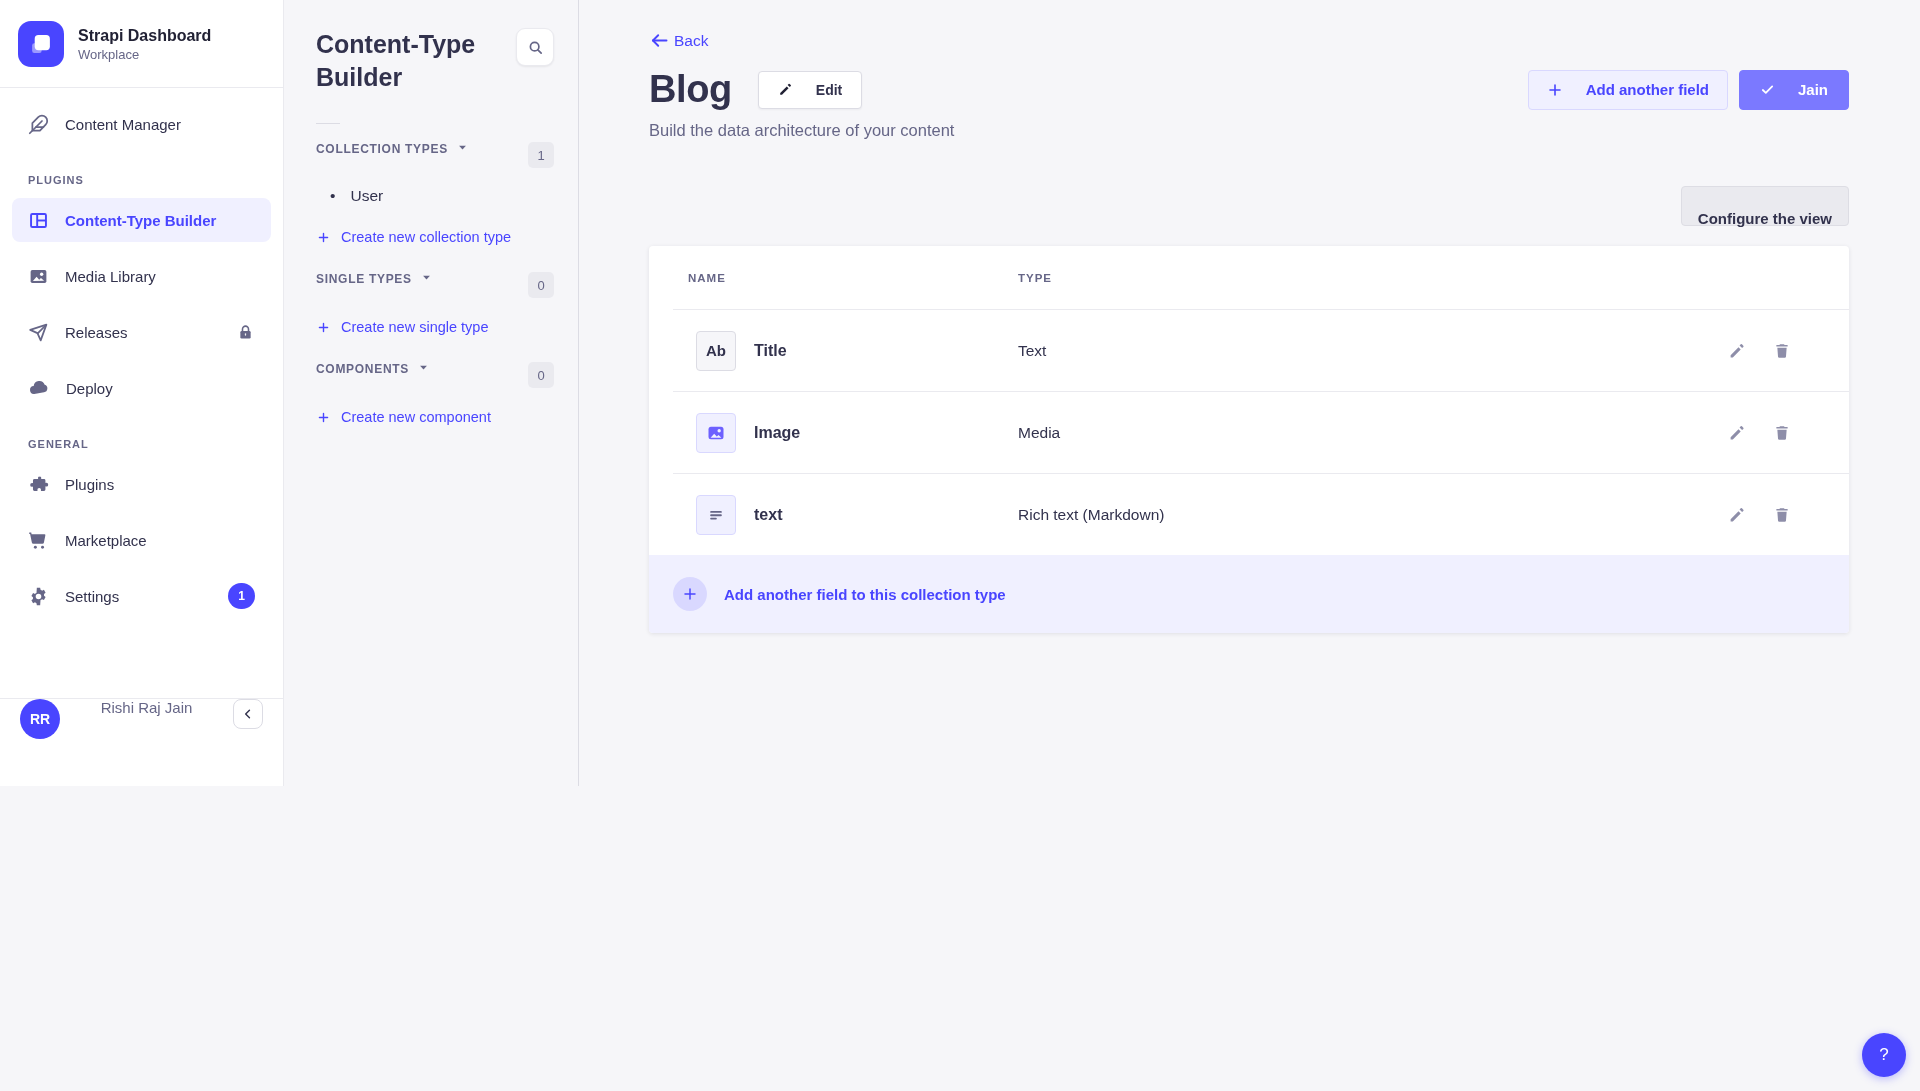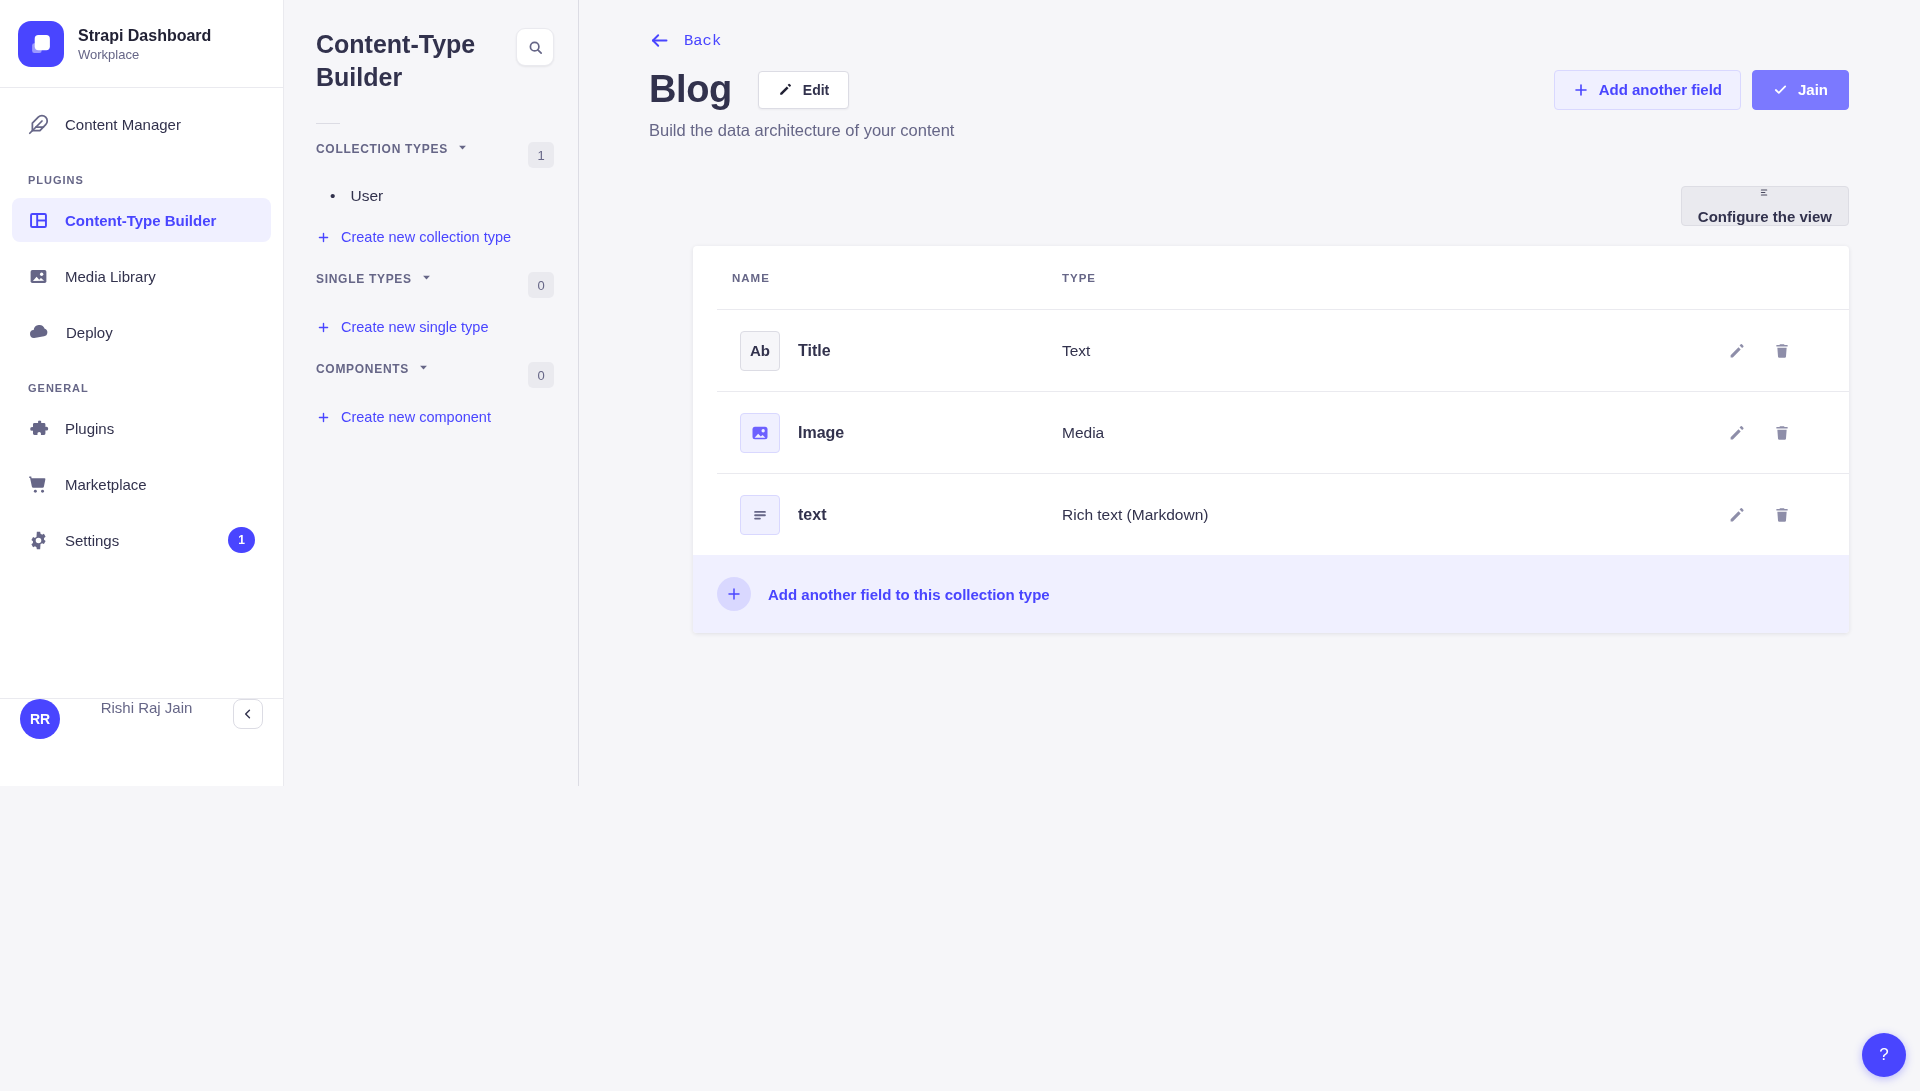--- a/index.html
+++ b/index.html
@@ -37,35 +37,35 @@
   .subnav-section-label { font-size:12px; font-weight:700; color:#666687; letter-spacing:.7px; }
   .chev { margin-left:9px; color:#666687; display:flex; }
   .count-badge { margin-left:auto; min-width:26px; height:26px; background:#EAEAEF; border-radius:5px; color:#666687; font-size:13px; display:flex; align-items:center; justify-content:center; }
   .subnav-item { display:flex; align-items:center; padding:11px 24px 11px 46px; font-size:15.5px; color:#32324D; cursor:pointer; }
   .subnav-item::before { content:"•"; margin-right:15px; color:#32324D; }
   .subnav-action { display:flex; align-items:center; gap:11px; padding:13px 24px 13px 33px; color:#4945FF; font-size:14.5px; cursor:pointer; }
   .subnav-action svg { flex-shrink:0; }
 
   
   .main { flex:1; padding:30px 71px 0 70px; position:relative; }
-  .back { display:inline-flex; align-items:center; gap:14px; color:#4945FF; font-size:15.5px; font-weight:500; cursor:pointer;font-family:Liberation Mono, monospace; }
+  .back { display:inline-flex; align-items:center; gap:4px; color:#4945FF; font-size:15.5px; font-weight:500; cursor:pointer; }
   .title-row { display:flex; align-items:center; margin-top:13px; }
   .page-title { font-size:38px; font-weight:700; color:#32324D; letter-spacing:-0.4px; }
   .right-actions { margin-left:auto; display:flex; gap:11px; }
-  .btn { display:inline-flex; align-items:center; gap:10px; height:40px; border-radius:4px; font-weight:600; cursor:pointer; border:1px solid transparent; font-family:inherit;text-align:center; }
+  .btn { display:inline-flex; align-items:center; gap:23px; height:40px; border-radius:4px; font-weight:600; cursor:pointer; border:1px solid transparent; font-family:inherit;text-align:center; }
   .btn-edit { margin-left:26px; height:38px; background:#fff; border-color:#DCDCE4; color:#32324D; font-size:14px; padding:0 19px; box-shadow:0 1px 2px rgba(33,33,52,.05); }
   .btn-edit svg { color:#212134; }
   .btn-add { background:#F0F0FF; border-color:#D9D8FF; color:#4945FF; font-size:15px; padding:0 18px; }
   .btn-save { background:#7B79FF; border-color:#7B79FF; color:#fff; font-size:15px; padding:0 20px; }
   .subtitle { margin-top:10px; font-size:16.5px; color:#666687; }
   .toolbar { display:flex; justify-content:flex-end; margin-top:46px; }
   .btn-config { background:#EAEAEF; border-color:#DDDDE4; color:#32324D; font-size:15px; padding:0 16px;flex-direction:column; }
   .btn-config svg { color:#49495E; }
 
-  .card { margin-top:20px; background:#fff; border-radius:4px; box-shadow:0 1px 4px rgba(33,33,52,.1); overflow:hidden;margin-left:44px; }
+  .card { margin-top:20px; background:#fff; border-radius:4px; box-shadow:0 1px 4px rgba(33,33,52,.1); overflow:hidden; }
   .thead { display:flex; align-items:center; height:63px; padding:0 58px 0 39px; }
   .th { font-size:11.5px; font-weight:700; color:#666687; letter-spacing:1px; }
   .th-name { width:330px; }
   .rowsep { height:1px; background:#EAEAEF; margin-left:24px; }
   .trow { display:flex; align-items:center; height:81px; padding:0 58px 0 47px; }
   .cell-name { width:322px; display:flex; align-items:center; gap:18px; }
   .field-icon { width:40px; height:40px; border-radius:4px; display:flex; align-items:center; justify-content:center; flex-shrink:0; }
   .field-icon.gray { background:#F6F6F9; border:1px solid #DCDCE4; color:#32324D; font-size:15px; font-weight:700; }
   .field-icon.purple { background:#F0F0FF; border:1px solid #D9D8FF; }
   .fname { font-size:16px; font-weight:600; color:#32324D; }
@@ -120,20 +120,34 @@
 
       <div class="nav-item">
         <svg width="21" height="21" viewBox="0 0 24 24">
             <rect x="3" y="4.5" width="18" height="15" rx="2" fill="currentColor"></rect>
             <circle cx="15.6" cy="9.4" r="1.9" fill="#fff"></circle>
             <path d="M5.6 17l4.2-4.6 3 3.2 2-1.9 3.6 3.3z" fill="#fff"></path>
           </svg>
         <span>Media Library</span>
       </div>
 
+      <div class="nav-item">
+        <svg width="21" height="21" viewBox="0 0 24 24" fill="none" stroke="currentColor" stroke-width="2" stroke-linejoin="round">
+            <path d="M21 3L10.8 13.2"></path>
+            <path d="M21 3l-6.5 18-3.7-8.3L2.5 9z"></path>
+          </svg>
+        <span>Releases</span>
+        <span class="nav-right lock">
+          <svg width="19" height="19" viewBox="0 0 24 24">
+              <path d="M8.2 10V7.8a3.8 3.8 0 1 1 7.6 0V10" fill="none" stroke="currentColor" stroke-width="2"></path>
+              <rect x="5.5" y="10" width="13" height="9.5" rx="1.6" fill="currentColor"></rect>
+              <rect x="11.2" y="12.8" width="1.6" height="3.2" rx="0.8" fill="#fff" opacity="0.9"></rect>
+            </svg>
+        </span>
+      </div>
 
       <div class="nav-item">
         <svg width="22" height="22" viewBox="0 0 24 24" fill="currentColor">
             <path d="M6.8 18.5a4.3 4.3 0 0 1-.6-8.6 6.2 6.2 0 0 1 12-1.4 4.1 4.1 0 0 1-.7 8z"></path>
           </svg>
         <span>Deploy</span>
       </div>
 
       <div class="nav-section-label">GENERAL</div>
 

